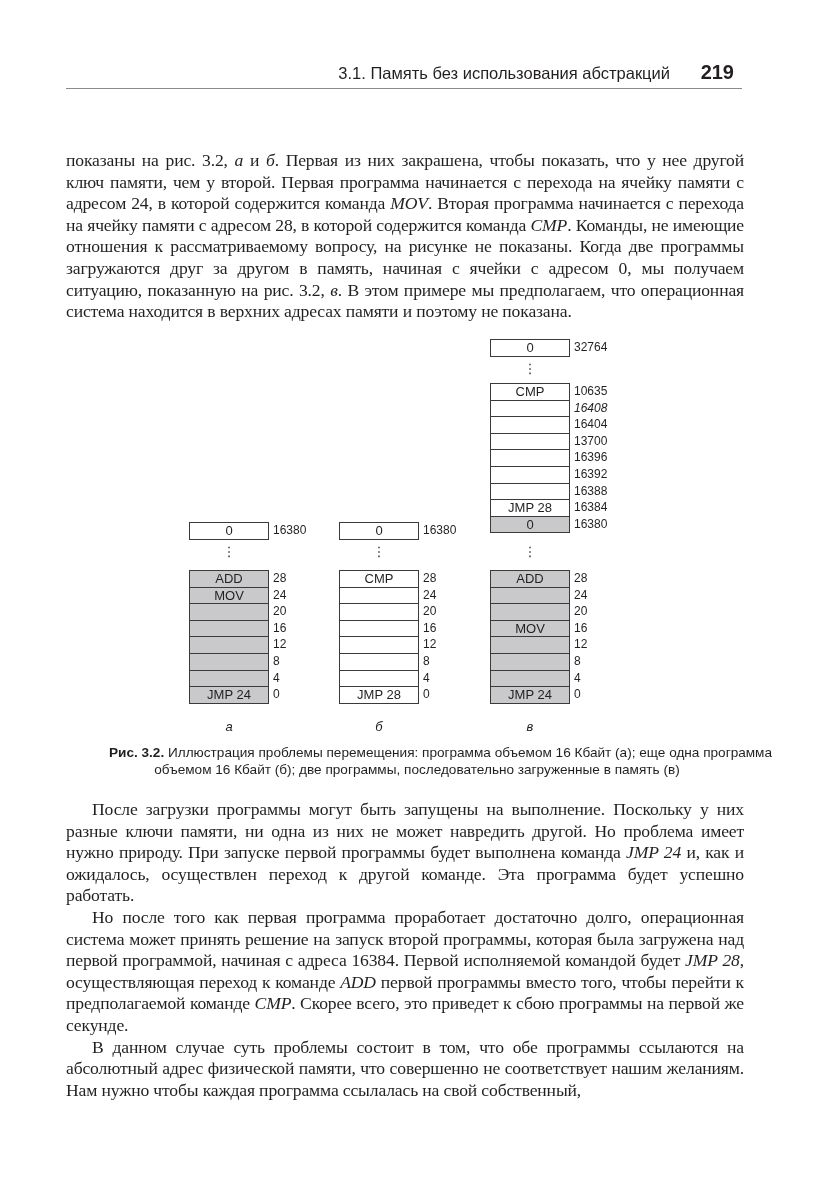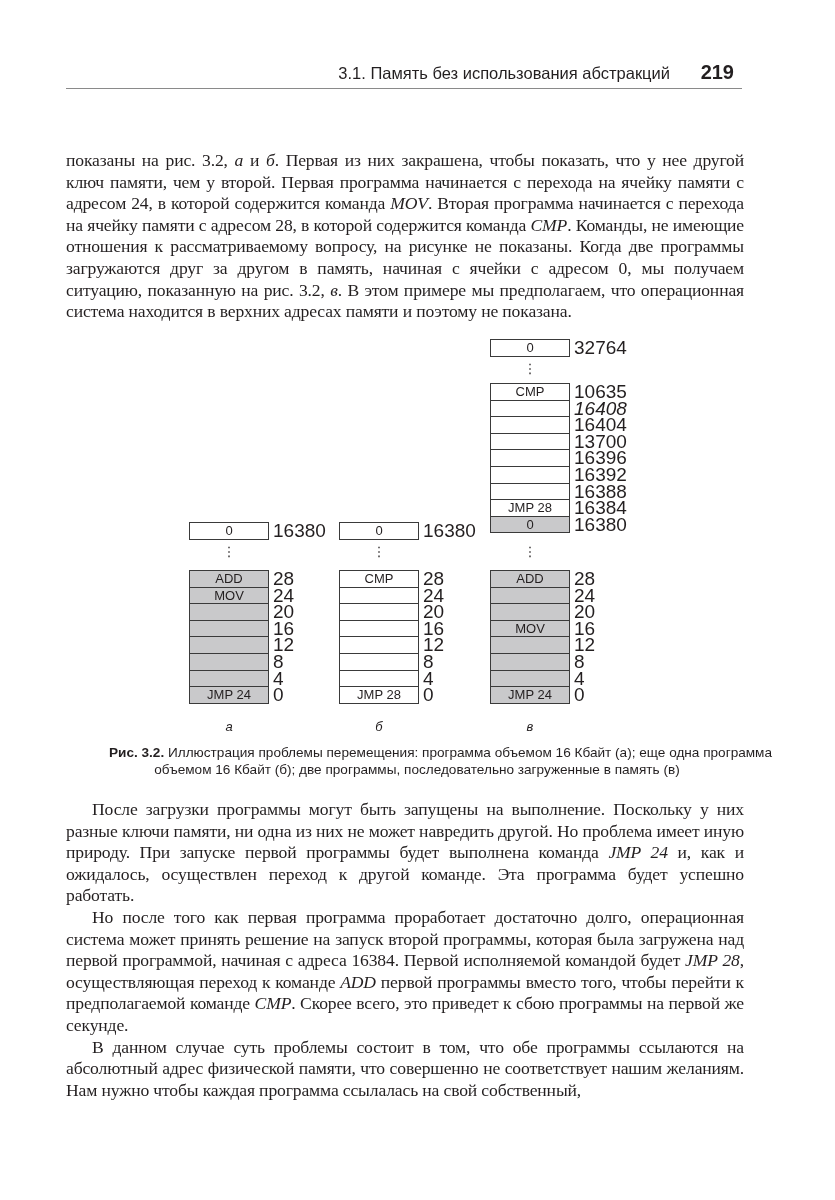--- a/index.html
+++ b/index.html
@@ -21,21 +21,21 @@
   .body-text i { font-style: italic; }
   .fig { position: absolute; left: 0; top: 0; width: 835px; height: 800px; pointer-events: none; }
   .cell {
     position: absolute; width: 80px; height: 17.6px; box-sizing: border-box;
     border: 1px solid #3a3a3a; background: #ffffff;
     font-family: "Liberation Sans", sans-serif; font-size: 13px; line-height: 15.6px;
     text-align: center; color: #231f20;
   }
   .cell.shaded { background: #c9c9cb; }
   .addr {
-    position: absolute; font-family: "Liberation Sans", sans-serif; font-size: 19px;
+    position: absolute; font-family: "Liberation Sans", sans-serif; font-size: 12px;
     line-height: 17.6px; color: #231f20;
   }
   .dots {
     position: absolute; width: 80px; text-align: center;
     font-family: "Liberation Sans", sans-serif; font-size: 13px; line-height: 6px; color: #231f20;
   }
   .panel-label {
     position: absolute; width: 80px; text-align: center;
     font-family: "Liberation Sans", sans-serif; font-size: 13px; font-style: italic;
   }
@@ -137,16 +137,16 @@
     <div class="cell shaded" style="left: 490px; top: 686.2px;">JMP 24</div>
     <div class="addr" style="left: 574px; top: 686.2px;">0</div>
     <div class="panel-label" style="left: 490px; top: 719px;">в</div>
   </div>
 
 <div class="caption">
   <b>Рис. 3.2.</b><span> Иллюстрация проблемы перемещения: программа объемом 16 Кбайт (а); еще одна программа объемом 16 Кбайт (б); две программы, последовательно загруженные в память (в)</span>
 </div>
 
 <div class="body-text" id="bottom-text" style="top:799px;">
-    <p class="indent"><span>После загрузки программы могут быть запущены на выполнение. Поскольку у них разные ключи памяти, ни одна из них не может навредить другой. Но проблема имеет иную природу. При запуске первой программы будет выполнена команда </span><i>JMP 24</i><span> и, как и ожидалось, осуществлен переход к другой команде. Эта программа будет успешно работать.</span></p>
+    <p class="indent"><span>После загрузки программы могут быть запущены на выполнение. Поскольку у них разные ключи памяти, ни одна из них не может навредить другой. Но проблема имеет нужно природу. При запуске первой программы будет выполнена команда </span><i>JMP 24</i><span> и, как и ожидалось, осуществлен переход к другой команде. Эта программа будет успешно работать.</span></p>
     <p class="indent"><span>Но после того как первая программа проработает достаточно долго, операционная система может принять решение на запуск второй программы, которая была загружена над первой программой, начиная с адреса 16384. Первой исполняемой командой будет </span><i>JMP 28</i><span>, осуществляющая переход к команде </span><i>ADD</i><span> первой программы вместо того, чтобы перейти к предполагаемой команде </span><i>CMP</i><span>. Скорее всего, это приведет к сбою программы на первой же секунде.</span></p>
     <p class="indent"><span>В данном случае суть проблемы состоит в том, что обе программы ссылаются на абсолютный адрес физической памяти, что совершенно не соответствует нашим желаниям. Нам нужно чтобы каждая программа ссылалась на свой собственный,</span></p>
   </div>
 
 </body></html>

